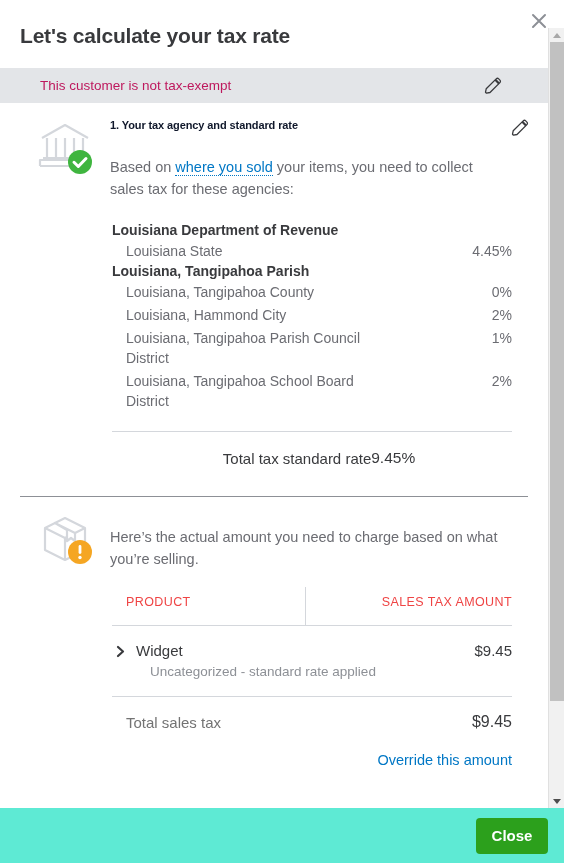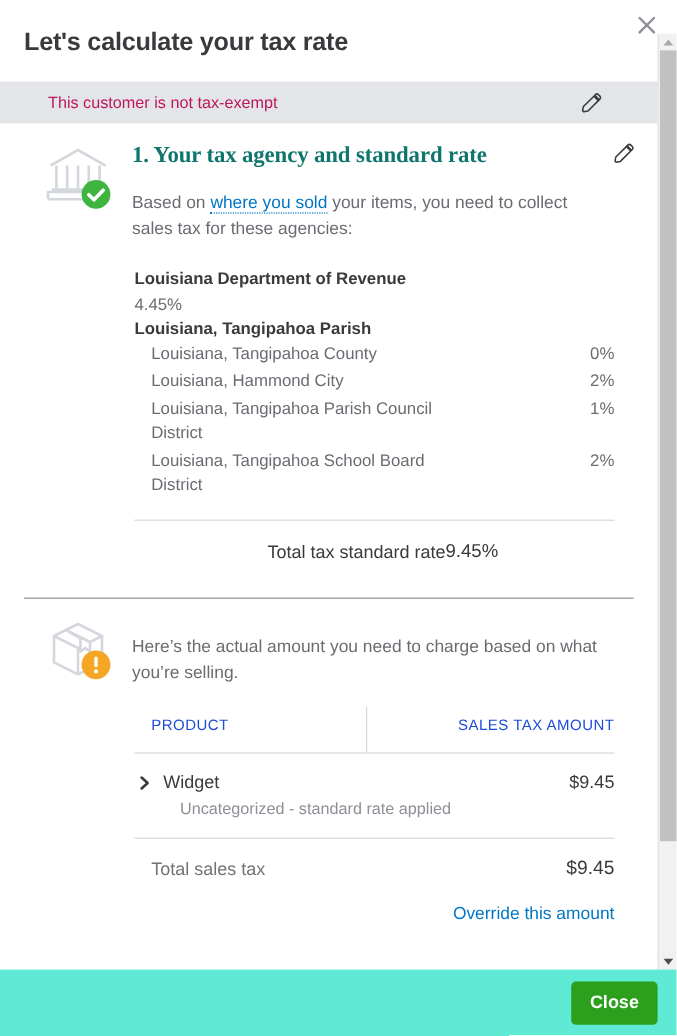--- a/index.html
+++ b/index.html
@@ -98,26 +98,25 @@
   }
   .section.sec1 .sec-icon { top: 13px; }
   .section.sec2 .sec-icon { top: 10px; }
 
   .sec-head {
     display: flex;
     align-items: flex-start;
     justify-content: space-between;
   }
   .sec-title {
-    font-size: 19px;
+    font-size: 11px;
     font-weight: bold;
-    color: #0f766e;
+    color: #0f172a;
     letter-spacing: -0.1px;
     padding-top: 1px;
-    font-family: Liberation Serif, serif;
   }
   .sec-pencil {
     width: 22px;
     height: 22px;
     flex: none;
     cursor: pointer;
     margin-top: -1px;
     margin-right: -3px;
   }
   .sec-desc {
@@ -204,21 +203,21 @@
     content: "";
     position: absolute;
     left: 193px;
     top: -8px;
     bottom: 0;
     width: 1px;
     background: #d4d7dc;
   }
   .th {
     font-size: 12.5px;
-    color: #1d4ed8;
+    color: #ef4444;
     letter-spacing: 0.4px;
   }
   .th.left { padding-left: 14px; }
 
   .prow {
     padding: 16px 0 0 0;
   }
   .prow-main {
     display: flex;
     justify-content: space-between;
@@ -393,20 +392,21 @@
             <path d="M14.1 4 L17.8 7.7 L16.2 9.3 L12.5 5.6 Z" fill="#393a3d"></path>
           </svg>
         </span>
       </div>
 
       <div class="sec-desc"><span>Based on </span><a class="inline-link">where you sold</a><span> your items, you need to collect sales tax for these agencies:</span></div>
 
       <div class="rates">
           <div class="rate-group">Louisiana Department of Revenue</div>
           <div class="rate-row">
+            <span class="rate-name">Louisiana State</span>
             <span class="rate-val">4.45%</span>
           </div>
           <div class="rate-group">Louisiana, Tangipahoa Parish</div>
           <div class="rate-row">
             <span class="rate-name">Louisiana, Tangipahoa County</span>
             <span class="rate-val">0%</span>
           </div>
           <div class="rate-row">
             <span class="rate-name">Louisiana, Hammond City</span>
             <span class="rate-val">2%</span>

